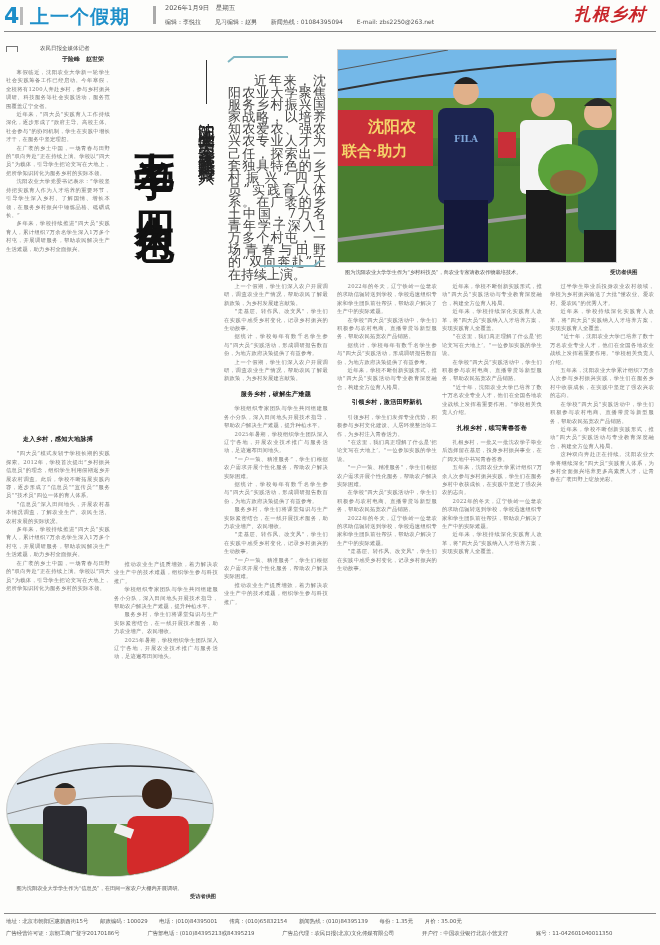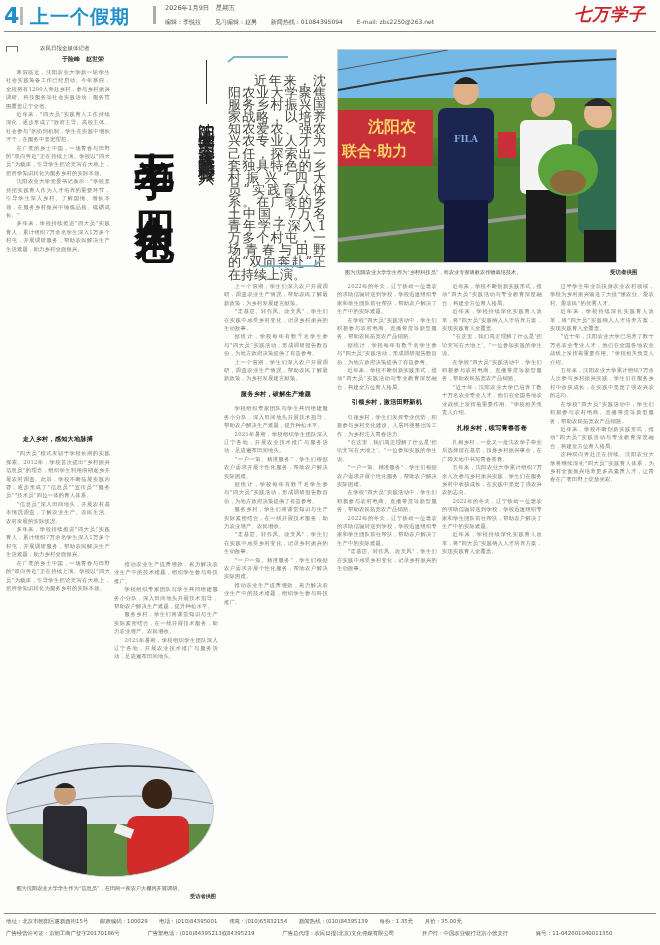--- a/index.html
+++ b/index.html
@@ -64,21 +64,21 @@
   <div class="page-sep"></div>
   <div class="section-name">上一个假期</div>
   <div class="meta-bar"></div>
   <div class="meta-date">2026年1月9日　星期五</div>
   <div class="meta-line">
     <span>编辑：李悦拉</span>
     <span>见习编辑：赵男</span>
     <span>新闻热线：01084395094</span>
     <span>E-mail: zbs2250@263.net</span>
   </div>
-  <div class="paper-logo">七万学子</div>
+  <div class="paper-logo">扎根乡村</div>
 </header>
 <div class="mast-rule"></div>
 
 <div class="byline-mark"></div>
 <div class="byline-1">农民日报全媒体记者</div>
 <div class="byline-2">于险峰　赵世荣</div>
 
 <div class="col" style="left:6px; top:68px; width:104px; height:362px;">
   <p>寒假临近，沈阳农业大学新一轮学生社会实践筹备工作已经启动。今年寒假，全校将有1200人奔赴乡村，参与乡村振兴调研、科技服务等社会实践活动，服务范围覆盖辽宁全省。</p>
   <p>近年来，“四大员”实践育人工作持续深化，逐步形成了“政府主导、高校主体、社会参与”的协同机制，学生在实践中增长才干，在服务中坚定理想。</p>

